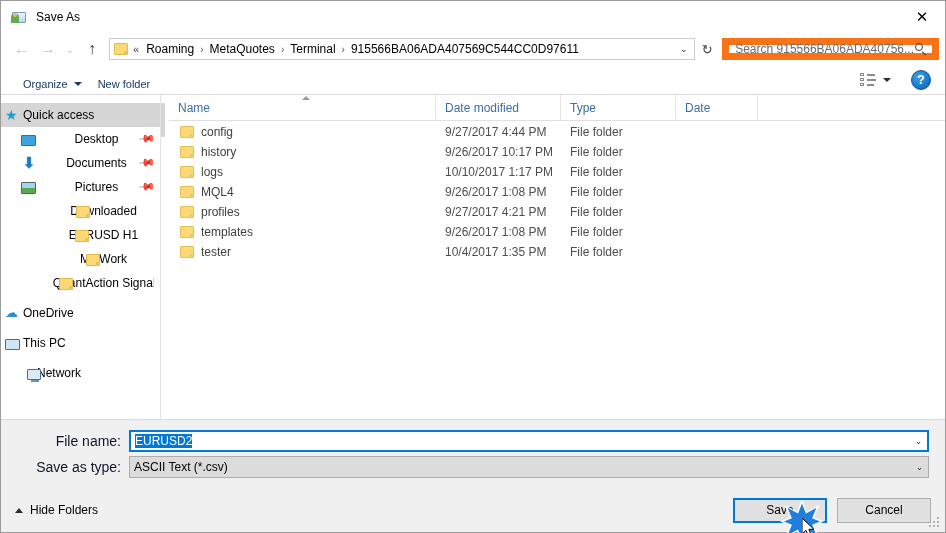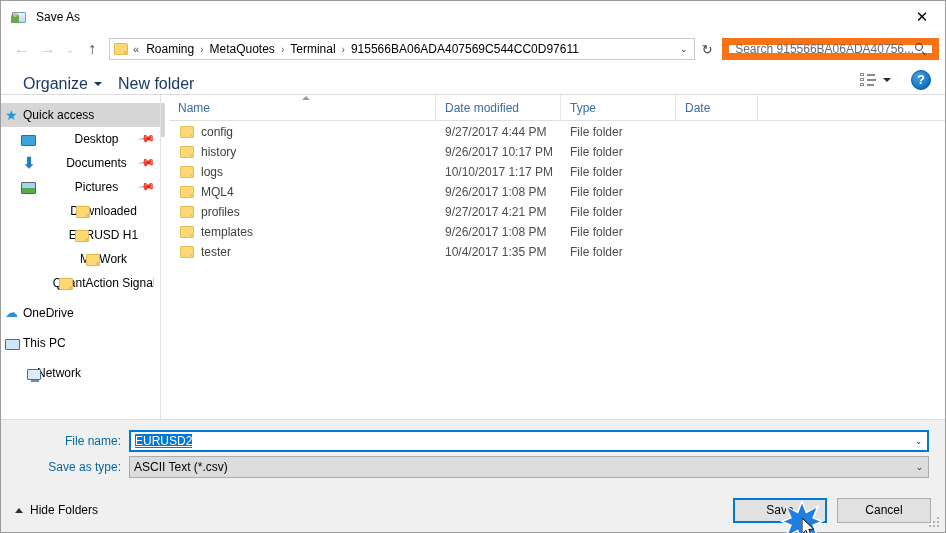--- a/index.html
+++ b/index.html
@@ -178,21 +178,21 @@
   .cmdbar {
     height: 30px;
     flex: 0 0 30px;
     background: #ffffff;
     border-bottom: 1px solid #dcdcdc;
     display: flex;
     align-items: center;
     padding: 0 8px 0 14px;
   }
   .cmd {
-    font-size: 16px;
+    font-size: 11px;
     color: #1b3a63;
     padding: 4px 8px;
     display: flex; align-items: center; gap: 6px;
     cursor: default;
     margin-top: 8px;
   }
   .caret-down {
     width: 0; height: 0;
     border-left: 4px solid transparent;
     border-right: 4px solid transparent;
@@ -411,22 +411,22 @@
   .form-row {
     display: flex;
     align-items: center;
     height: 22px;
     margin-bottom: 4px;
   }
   .form-label {
     flex: 0 0 112px;
     text-align: right;
     padding-right: 8px;
-    font-size: 12px;
-    color: #0369a1;
+    font-size: 14px;
+    color: #0f172a;
   }
   .combo {
     flex: 1 1 auto;
     height: 22px;
     display: flex;
     align-items: center;
     border: 1px solid #7a7a7a;
     background: #fff;
     position: relative;
   }
@@ -437,21 +437,20 @@
     padding-left: 4px;
     font-size: 12px;
     color: #000;
     white-space: nowrap;
     overflow: hidden;
   }
   .combo-value .sel {
     background: #0078d7;
     color: #fff;
     padding: 1px 0;
-    text-decoration: underline;
   }
   .combo-arrow {
     flex: 0 0 17px;
     text-align: center;
     font-size: 9px;
     color: #2b2b2b;
     cursor: default;
   }
 
   

